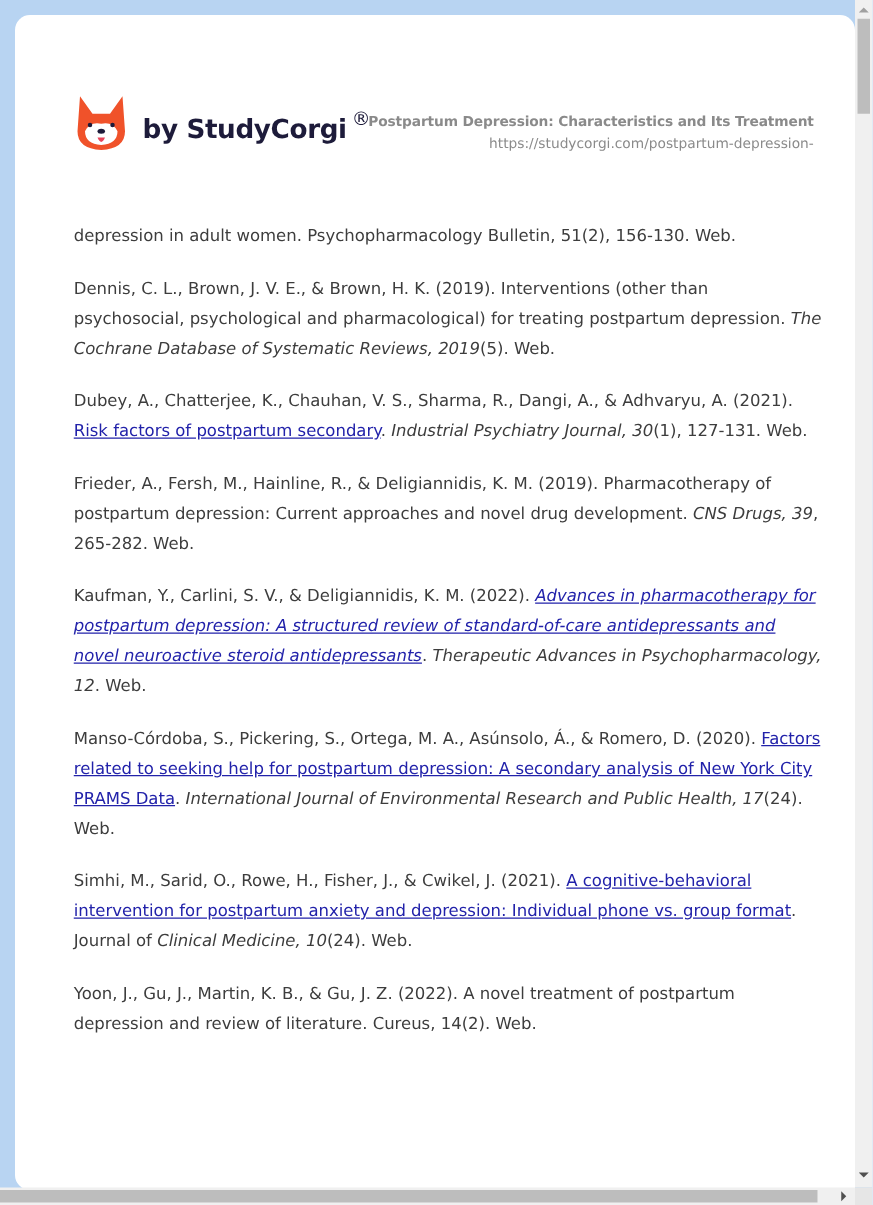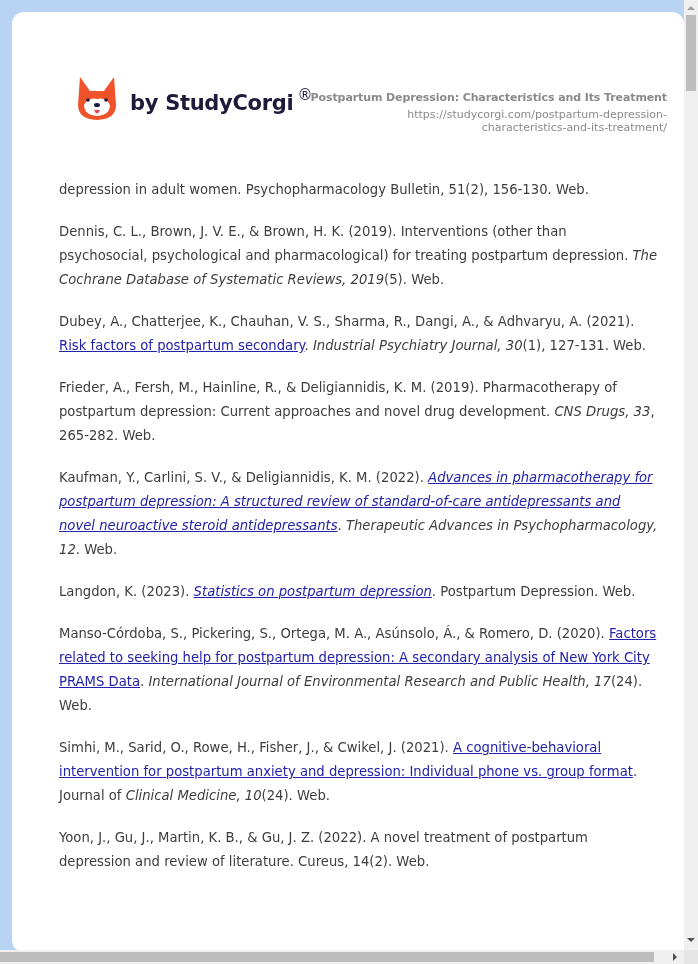--- a/index.html
+++ b/index.html
@@ -9,21 +9,21 @@
     font-family: "DejaVu Sans", sans-serif;
     position: relative;
   }
   .page {
     position: absolute; left: 12px; top: 12px;
     width: 672px; height: 940px;
     background: #ffffff;
     border-radius: 12px 12px 0 12px;
     overflow: hidden;
   }
-  .header { position: absolute; left: 16px; top: 0; width: 668px; height: 140px; }
+  .header { position: absolute; left: 0; top: 0; width: 668px; height: 140px; }
   .logo { position: absolute; left: 48px; top: 63px; display: flex; align-items: center; }
   .corgi { width: 42px; height: 46px; }
   .brand {
     font-family: "DejaVu Sans", sans-serif; font-weight: bold;
     font-size: 21px; color: #1d1b3a; margin-left: 12px; letter-spacing: -0.3px;
     margin-top: 10px;
   }
   .reg { font-size: 15px; color: #1d1b3a; position: relative; top: -10px; margin-left: 4px; font-weight: normal; }
   .meta { position: absolute; right: 29px; top: 79px; text-align: right; }
   .meta-title { font-size: 11px; font-weight: bold; color: #8a8a8a; letter-spacing: -0.1px; padding-left: 37px; }
@@ -62,32 +62,30 @@
         <circle cx="30" cy="25" r="1.8" fill="#1d1b3a"></circle>
         <ellipse cx="21" cy="30" rx="3" ry="2" fill="#1d1b3a"></ellipse>
         <path d="M18 35 Q21 42 24 35 Z" fill="#e8445a"></path>
       </svg>
       <span class="brand"><span>by StudyCorgi</span><span class="reg">®</span></span>
     </div>
     <div class="meta">
       <div class="meta-title">Postpartum Depression: Characteristics and Its Treatment</div>
       <div class="meta-url">
         <div>https://studycorgi.com/postpartum-depression-</div>
-        <div>characteristics-and-its-treatment/</div>
       </div>
     </div>
   </div>
 
   <div class="content" id="refs">
       <p><span>depression in adult women. Psychopharmacology Bulletin, 51(2), 156-130. Web.</span></p>
       <p><span>Dennis, C. L., Brown, J. V. E., &amp; Brown, H. K. (2019). Interventions (other than psychosocial, psychological and pharmacological) for treating postpartum depression. </span><i>The Cochrane Database of Systematic Reviews, 2019</i><span>(5). Web.</span></p>
       <p><span>Dubey, A., Chatterjee, K., Chauhan, V. S., Sharma, R., Dangi, A., &amp; Adhvaryu, A. (2021). </span><a href="#">Risk factors of postpartum secondary</a><span>. </span><i>Industrial Psychiatry Journal, 30</i><span>(1), 127-131. Web.</span></p>
-      <p><span>Frieder, A., Fersh, M., Hainline, R., &amp; Deligiannidis, K. M. (2019). Pharmacotherapy of postpartum depression: Current approaches and novel drug development. </span><i>CNS Drugs, 33</i><span>, 265-282. Web.</span></p>
+      <p><span>Frieder, A., Fersh, M., Hainline, R., &amp; Deligiannidis, K. M. (2019). Pharmacotherapy of postpartum depression: Current approaches and novel drug development. </span><i>CNS Drugs, 39</i><span>, 265-282. Web.</span></p>
       <p><span>Kaufman, Y., Carlini, S. V., &amp; Deligiannidis, K. M. (2022). </span><a href="#" style="font-style: italic;">Advances in pharmacotherapy for postpartum depression: A structured review of standard-of-care antidepressants and novel neuroactive steroid antidepressants</a><span>. </span><i>Therapeutic Advances in Psychopharmacology, 12</i><span>. Web.</span></p>
-      <p><span>Langdon, K. (2023). </span><a href="#" style="font-style: italic;">Statistics on postpartum depression</a><span>. Postpartum Depression. Web.</span></p>
       <p><span>Manso-Córdoba, S., Pickering, S., Ortega, M. A., Asúnsolo, Á., &amp; Romero, D. (2020). </span><a href="#">Factors related to seeking help for postpartum depression: A secondary analysis of New York City PRAMS Data</a><span>. </span><i>International Journal of Environmental Research and Public Health, 17</i><span>(24). Web.</span></p>
       <p><span>Simhi, M., Sarid, O., Rowe, H., Fisher, J., &amp; Cwikel, J. (2021). </span><a href="#">A cognitive-behavioral intervention for postpartum anxiety and depression: Individual phone vs. group format</a><span>. Journal of </span><i>Clinical Medicine, 10</i><span>(24). Web.</span></p>
       <p><span>Yoon, J., Gu, J., Martin, K. B., &amp; Gu, J. Z. (2022). A novel treatment of postpartum depression and review of literature. Cureus, 14(2). Web.</span></p>
     </div>
 </div>
 
 <div class="vscroll">
   <div class="up"></div>
   <div class="thumb"></div>
   <div class="down"></div>

